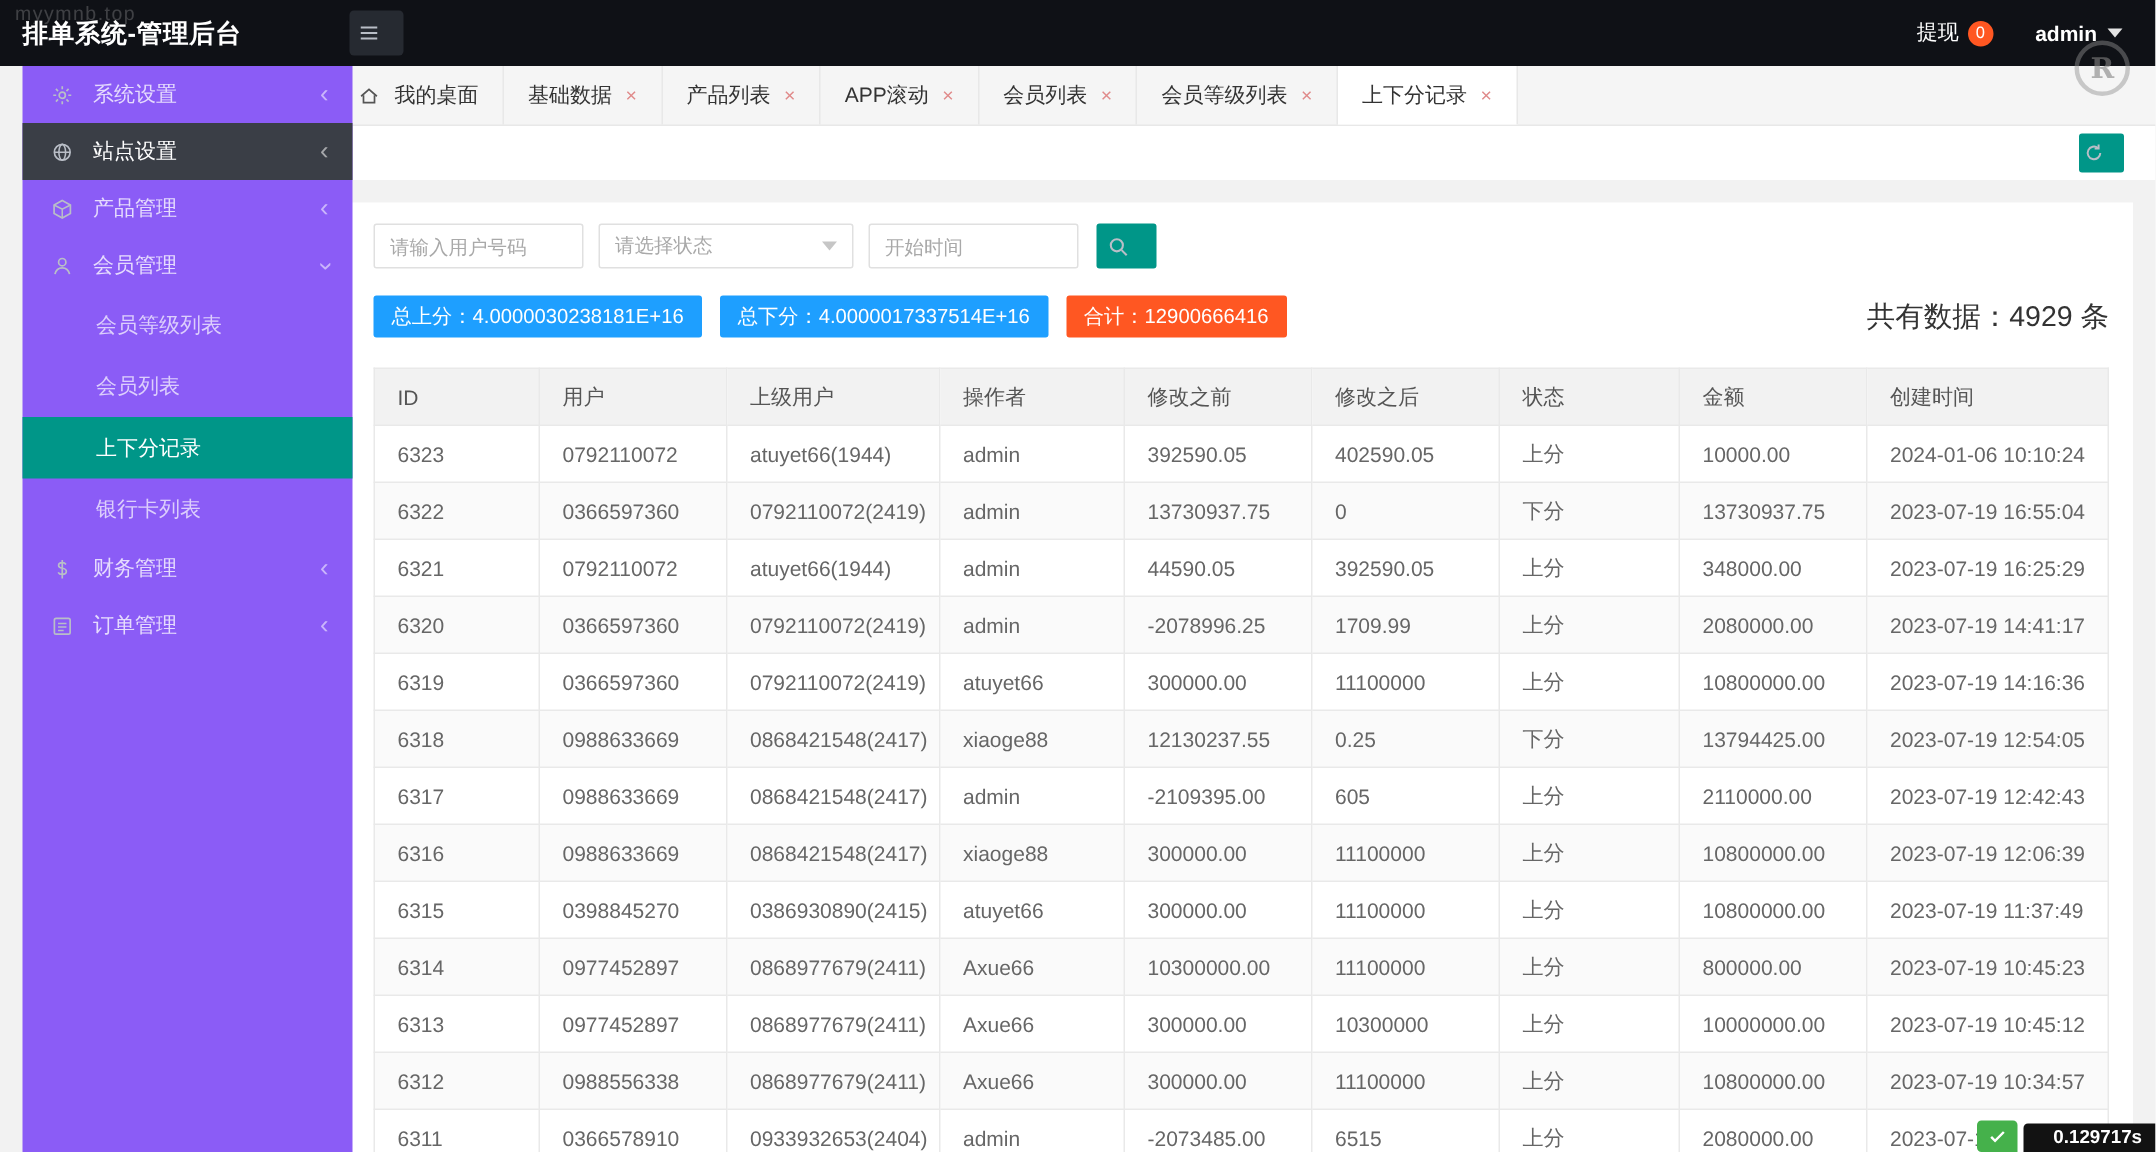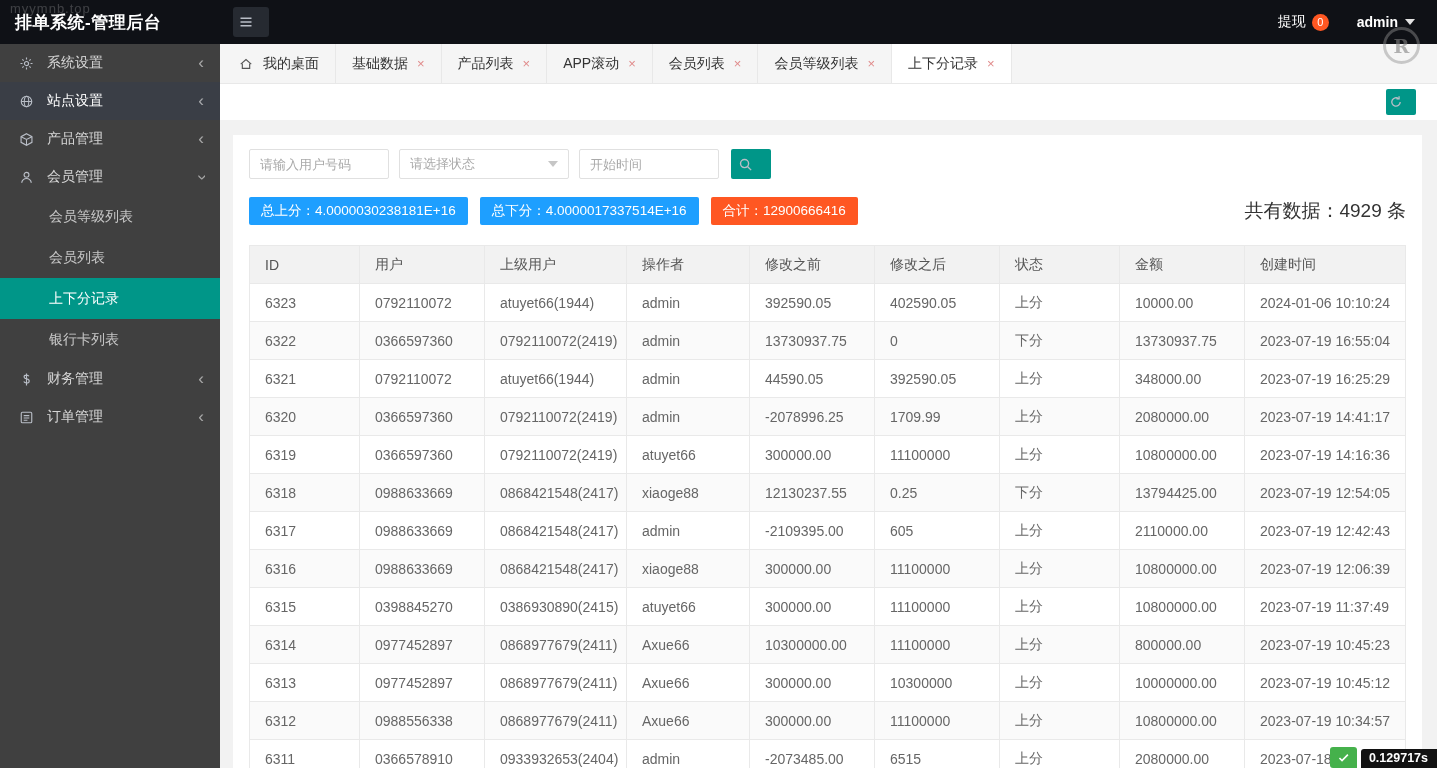--- a/index.html
+++ b/index.html
@@ -11,21 +11,21 @@
   .wm-tl { position:absolute; top:1px; left:10px; color:rgba(255,255,255,.20); font-size:13px; letter-spacing:1px; pointer-events:none; }
   .logo { width:220px; padding-left:15px; font-size:17px; font-weight:700; letter-spacing:.5px; white-space:nowrap; }
   .hamburger { width:36px; height:30px; margin-left:13px; background:#262a31; border:none; border-radius:3px; color:#cdd2d9; display:flex; align-items:center; justify-content:center; cursor:pointer; }
   .topbar-right { margin-left:auto; display:flex; align-items:center; gap:28px; padding-right:22px; }
   .withdraw { display:flex; align-items:center; cursor:pointer; font-size:14px; }
   .badge { background:#FF5722; color:#fff; font-size:11px; min-width:17px; height:17px; line-height:17px; border-radius:9px; text-align:center; display:inline-block; margin-left:6px; padding:0 4px; }
   .user { display:flex; align-items:center; gap:7px; cursor:pointer; font-size:14px; font-weight:700; }
   .caret { width:0; height:0; border-left:5px solid transparent; border-right:5px solid transparent; border-top:6px solid #e3e3e3; display:inline-block; }
 
   
-  .sidebar { position:absolute; top:44px; left:0; bottom:0; width:220px; background:#404040; z-index:20; }
+  .sidebar { position:absolute; top:44px; left:15px; bottom:0; width:220px; background:#8b5cf6; z-index:20; }
   .s-item { height:38px; display:flex; align-items:center; padding:0 16px; color:rgba(255,255,255,.78); font-size:14px; cursor:pointer; }
   .s-item.hl { background:#3a3e46; color:#fff; }
   .icn { width:20px; margin-right:11px; display:inline-flex; justify-content:center; align-items:center; color:#b9bec7; }
   .chev { margin-left:auto; color:rgba(255,255,255,.55); font-size:17px; line-height:1; display:inline-block; transform:translateY(-1px); }
   .chev.open { transform:rotate(-90deg); }
   .s-sub { height:41px; display:flex; align-items:center; padding-left:49px; color:rgba(255,255,255,.70); font-size:14px; cursor:pointer; }
   .s-sub.active { background:#009688; color:#fff; }
 
   
   .main { position:absolute; left:220px; top:44px; right:0; bottom:0; display:flex; flex-direction:column; background:#f2f2f2; }
@@ -54,21 +54,21 @@
 
   table.grid { width:100%; border-collapse:collapse; table-layout:fixed; font-size:14px; color:#666; }
   .grid th, .grid td { border:1px solid #e9e9e9; height:38px; padding:0 15px; text-align:left; font-weight:400; white-space:nowrap; overflow:hidden; }
   .grid thead th { background:#f2f2f2; color:#555; }
   .grid tbody tr:nth-child(even) { background:#fafafa; }
 
   
   .r-logo { position:absolute; top:27px; right:17px; width:37px; height:37px; border:3px solid rgba(145,145,145,.45); border-radius:50%; display:flex; align-items:center; justify-content:center; color:rgba(130,130,130,.6); font-weight:700; font-size:19px; z-index:40; font-family:"DejaVu Serif",serif; pointer-events:none; }
   .loadwrap { position:absolute; right:0; bottom:0; display:flex; align-items:flex-end; z-index:40; }
   .net-ok { width:27px; height:21px; background:#45b14b; border-radius:3px 3px 0 3px; display:flex; align-items:center; justify-content:center; color:#fff; margin-right:4px; }
-  .loadtime { background:#121212; color:#fff; font-size:12.5px; height:19px; line-height:19px; padding:0 9px 0 8px; border-radius:3px 0 0 0; font-weight:700; }
+  .loadtime { background:#121212; color:#fff; font-size:12.5px; height:19px; line-height:19px; padding:0 9px 0 20px; border-radius:3px 0 0 0; font-weight:700; }
 </style>
 </head>
 <body>
 
 <div class="topbar">
   <div class="wm-tl">myymnb.top</div>
   <div class="logo">排单系统-管理后台</div>
   <button class="hamburger">
     <span class="icn">
         <svg viewBox="0 0 16 16" width="16" height="16">

